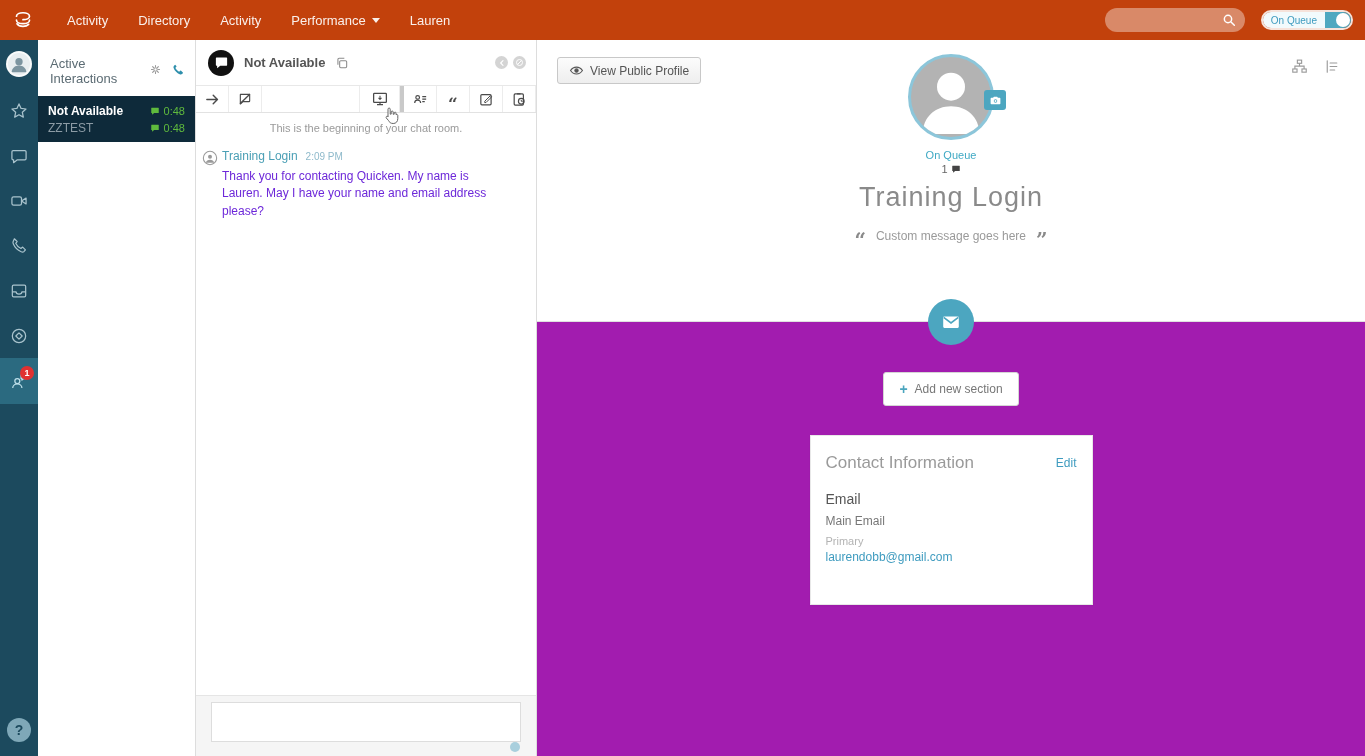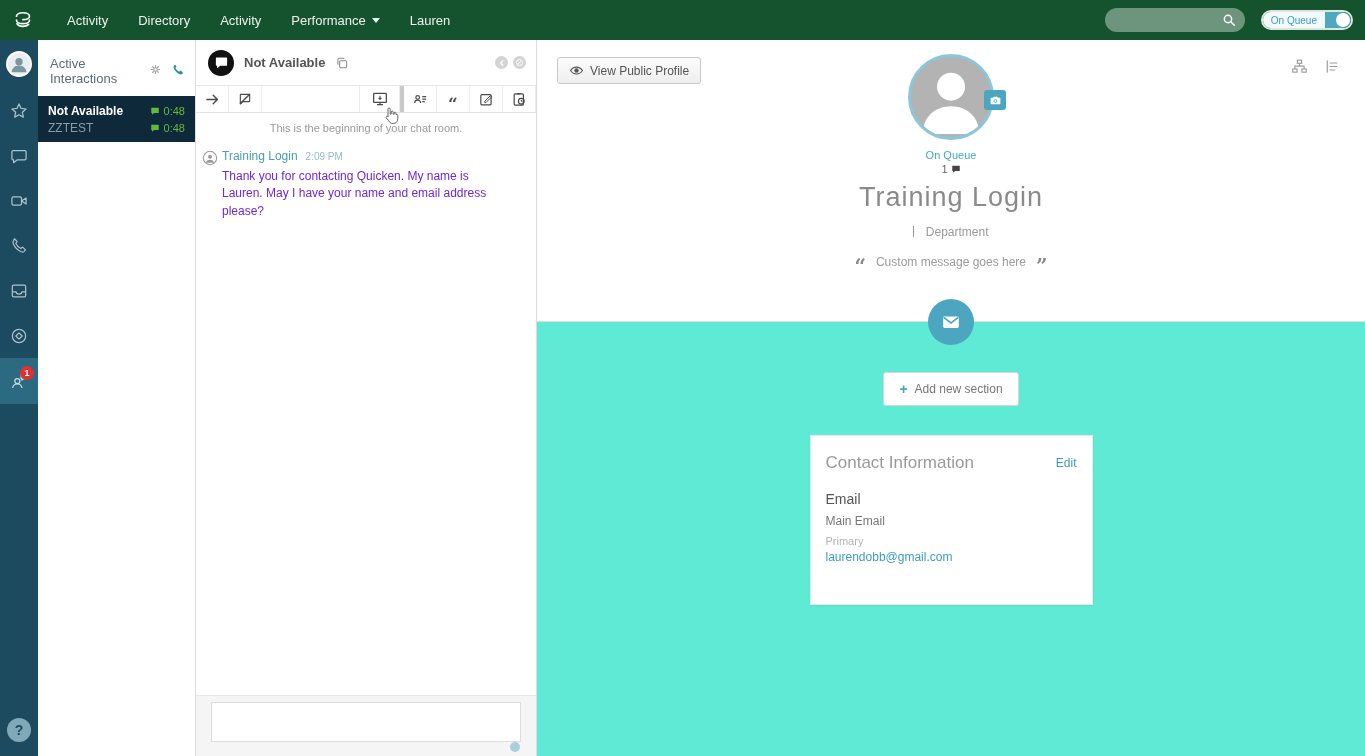--- a/index.html
+++ b/index.html
@@ -1,20 +1,20 @@
 <!DOCTYPE html>
 <html><head>
 <meta charset="utf-8">
 <style>
   * { margin:0; padding:0; box-sizing:border-box; }
   html,body { width:1365px; height:756px; overflow:hidden; font-family:"Liberation Sans", sans-serif; background:#fff; }
   #page { position:relative; width:1365px; height:756px; display:flex; flex-direction:column; }
 
   
-  .topnav { height:40px; background:#14532d; display:flex; align-items:center; flex-shrink:0; padding-left:8px; }
+  .topnav { height:40px; background:#c2410c; display:flex; align-items:center; flex-shrink:0; padding-left:8px; }
   .logo { width:30px; height:30px; display:flex; align-items:center; justify-content:center; margin-right:14px; }
   .nav-item { color:rgba(255,255,255,.92); font-size:13px; margin:0 15px; cursor:pointer; display:flex; align-items:center; gap:6px; }
   .caret-down { width:0; height:0; border-left:4px solid transparent; border-right:4px solid transparent; border-top:5px solid rgba(255,255,255,.92); }
   .nav-right { margin-left:auto; display:flex; align-items:center; padding-right:12px; }
   .searchbox { position:relative; width:140px; height:24px; background:rgba(255,255,255,.38); border-radius:12px; margin-right:16px; }
   .searchbox input { width:100%; height:100%; background:transparent; border:none; outline:none; padding:0 28px 0 12px; color:#fff; font-size:12px; }
   .searchbox .mag { position:absolute; right:8px; top:4px; }
   .queue-toggle { display:flex; align-items:center; height:20px; border:2px solid rgba(255,255,255,.85); border-radius:11px; overflow:hidden; cursor:pointer; }
   .queue-label { background:#F2FAFC; color:#3E9BBF; font-size:10px; padding:0 8px; height:100%; display:flex; align-items:center; }
   .queue-knob-track { width:26px; height:100%; background:#4FA8C0; position:relative; }
@@ -67,21 +67,21 @@
   .msg-main { flex:1; }
   .msg-head { display:flex; align-items:baseline; gap:8px; }
   .msg-author { font-size:12px; color:#4A9FB5; cursor:pointer; }
   .msg-time { font-size:10px; color:#8FBACB; }
   .msg-text { font-size:12px; color:#6d28d9; line-height:1.45; margin-top:5px; max-width:288px; }
   .chat-input-area { background:#F5F5F5; border-top:1px solid #E5E5E5; padding:6px 15px 3px 15px; flex-shrink:0; position:relative; height:61px; }
   .chat-input { width:100%; height:40px; background:#fff; border:1px solid #DDD; resize:none; outline:none; font-family:"Liberation Sans", sans-serif; font-size:12px; padding:5px; }
   .emoji-dot { position:absolute; right:16px; bottom:4px; width:10px; height:10px; border-radius:50%; background:#A9CFDD; cursor:pointer; }
 
   
-  .profile { flex:1; background:#5eead4; position:relative; overflow:hidden; }
+  .profile { flex:1; background:#a21caf; position:relative; overflow:hidden; }
   .profile-top { background:#fff; height:282px; border-bottom:1px solid #E0E0E0; position:relative; text-align:center; }
   .vpp-btn { position:absolute; left:20px; top:17px; display:flex; align-items:center; gap:6px; background:linear-gradient(#FCFCFC,#EEEEEE); border:1px solid #C8C8C8; border-radius:3px; padding:5px 11px; font-size:12px; color:#555; cursor:pointer; }
   .profile-top-icons { position:absolute; right:25px; top:18px; display:flex; gap:15px; color:#9a9a9a; }
   .profile-top-icons span { cursor:pointer; display:flex; }
   .big-avatar-wrap { position:relative; display:inline-block; margin-top:14px; }
   .big-avatar { width:86px; height:86px; border-radius:50%; background:#B3B3B3; border:3px solid #8CC6DA; display:flex; align-items:flex-end; justify-content:center; overflow:hidden; }
   .camera-btn { position:absolute; right:-12px; top:36px; width:22px; height:20px; background:#4CA6C0; border-radius:3px; display:flex; align-items:center; justify-content:center; cursor:pointer; }
   .status-line { margin-top:8px; font-size:11px; color:#3FA9C4; }
   .count-line { margin-top:2px; font-size:11px; color:#666; display:flex; align-items:center; justify-content:center; gap:3px; }
   .profile-name { margin-top:7px; font-size:27px; color:#8A8A8A; letter-spacing:1px; font-weight:normal; }
@@ -394,24 +394,20 @@
         </div>
 
         <div class="status-line">On Queue</div>
         <div class="count-line">
           <span>1</span>
           <svg width="10" height="10" viewBox="0 0 24 24" fill="#444">
               <path d="M4 4h16a1 1 0 011 1v11a1 1 0 01-1 1H10l-5 4v-4H4a1 1 0 01-1-1V5a1 1 0 011-1z"></path>
             </svg>
         </div>
         <div class="profile-name">Training Login</div>
-        <div class="dept-line">
-          <span class="bar"></span>
-          <span>Department</span>
-        </div>
         <div class="custom-line">
           <span class="quote-glyph">“</span>
           <span>Custom message goes here</span>
           <span class="quote-glyph">”</span>
         </div>
       </div>
 
       <div class="email-fab">
         <svg width="22" height="22" viewBox="0 0 24 24">
             <rect x="3.5" y="6" width="17" height="12.5" rx="1.2" fill="#fff"></rect>

